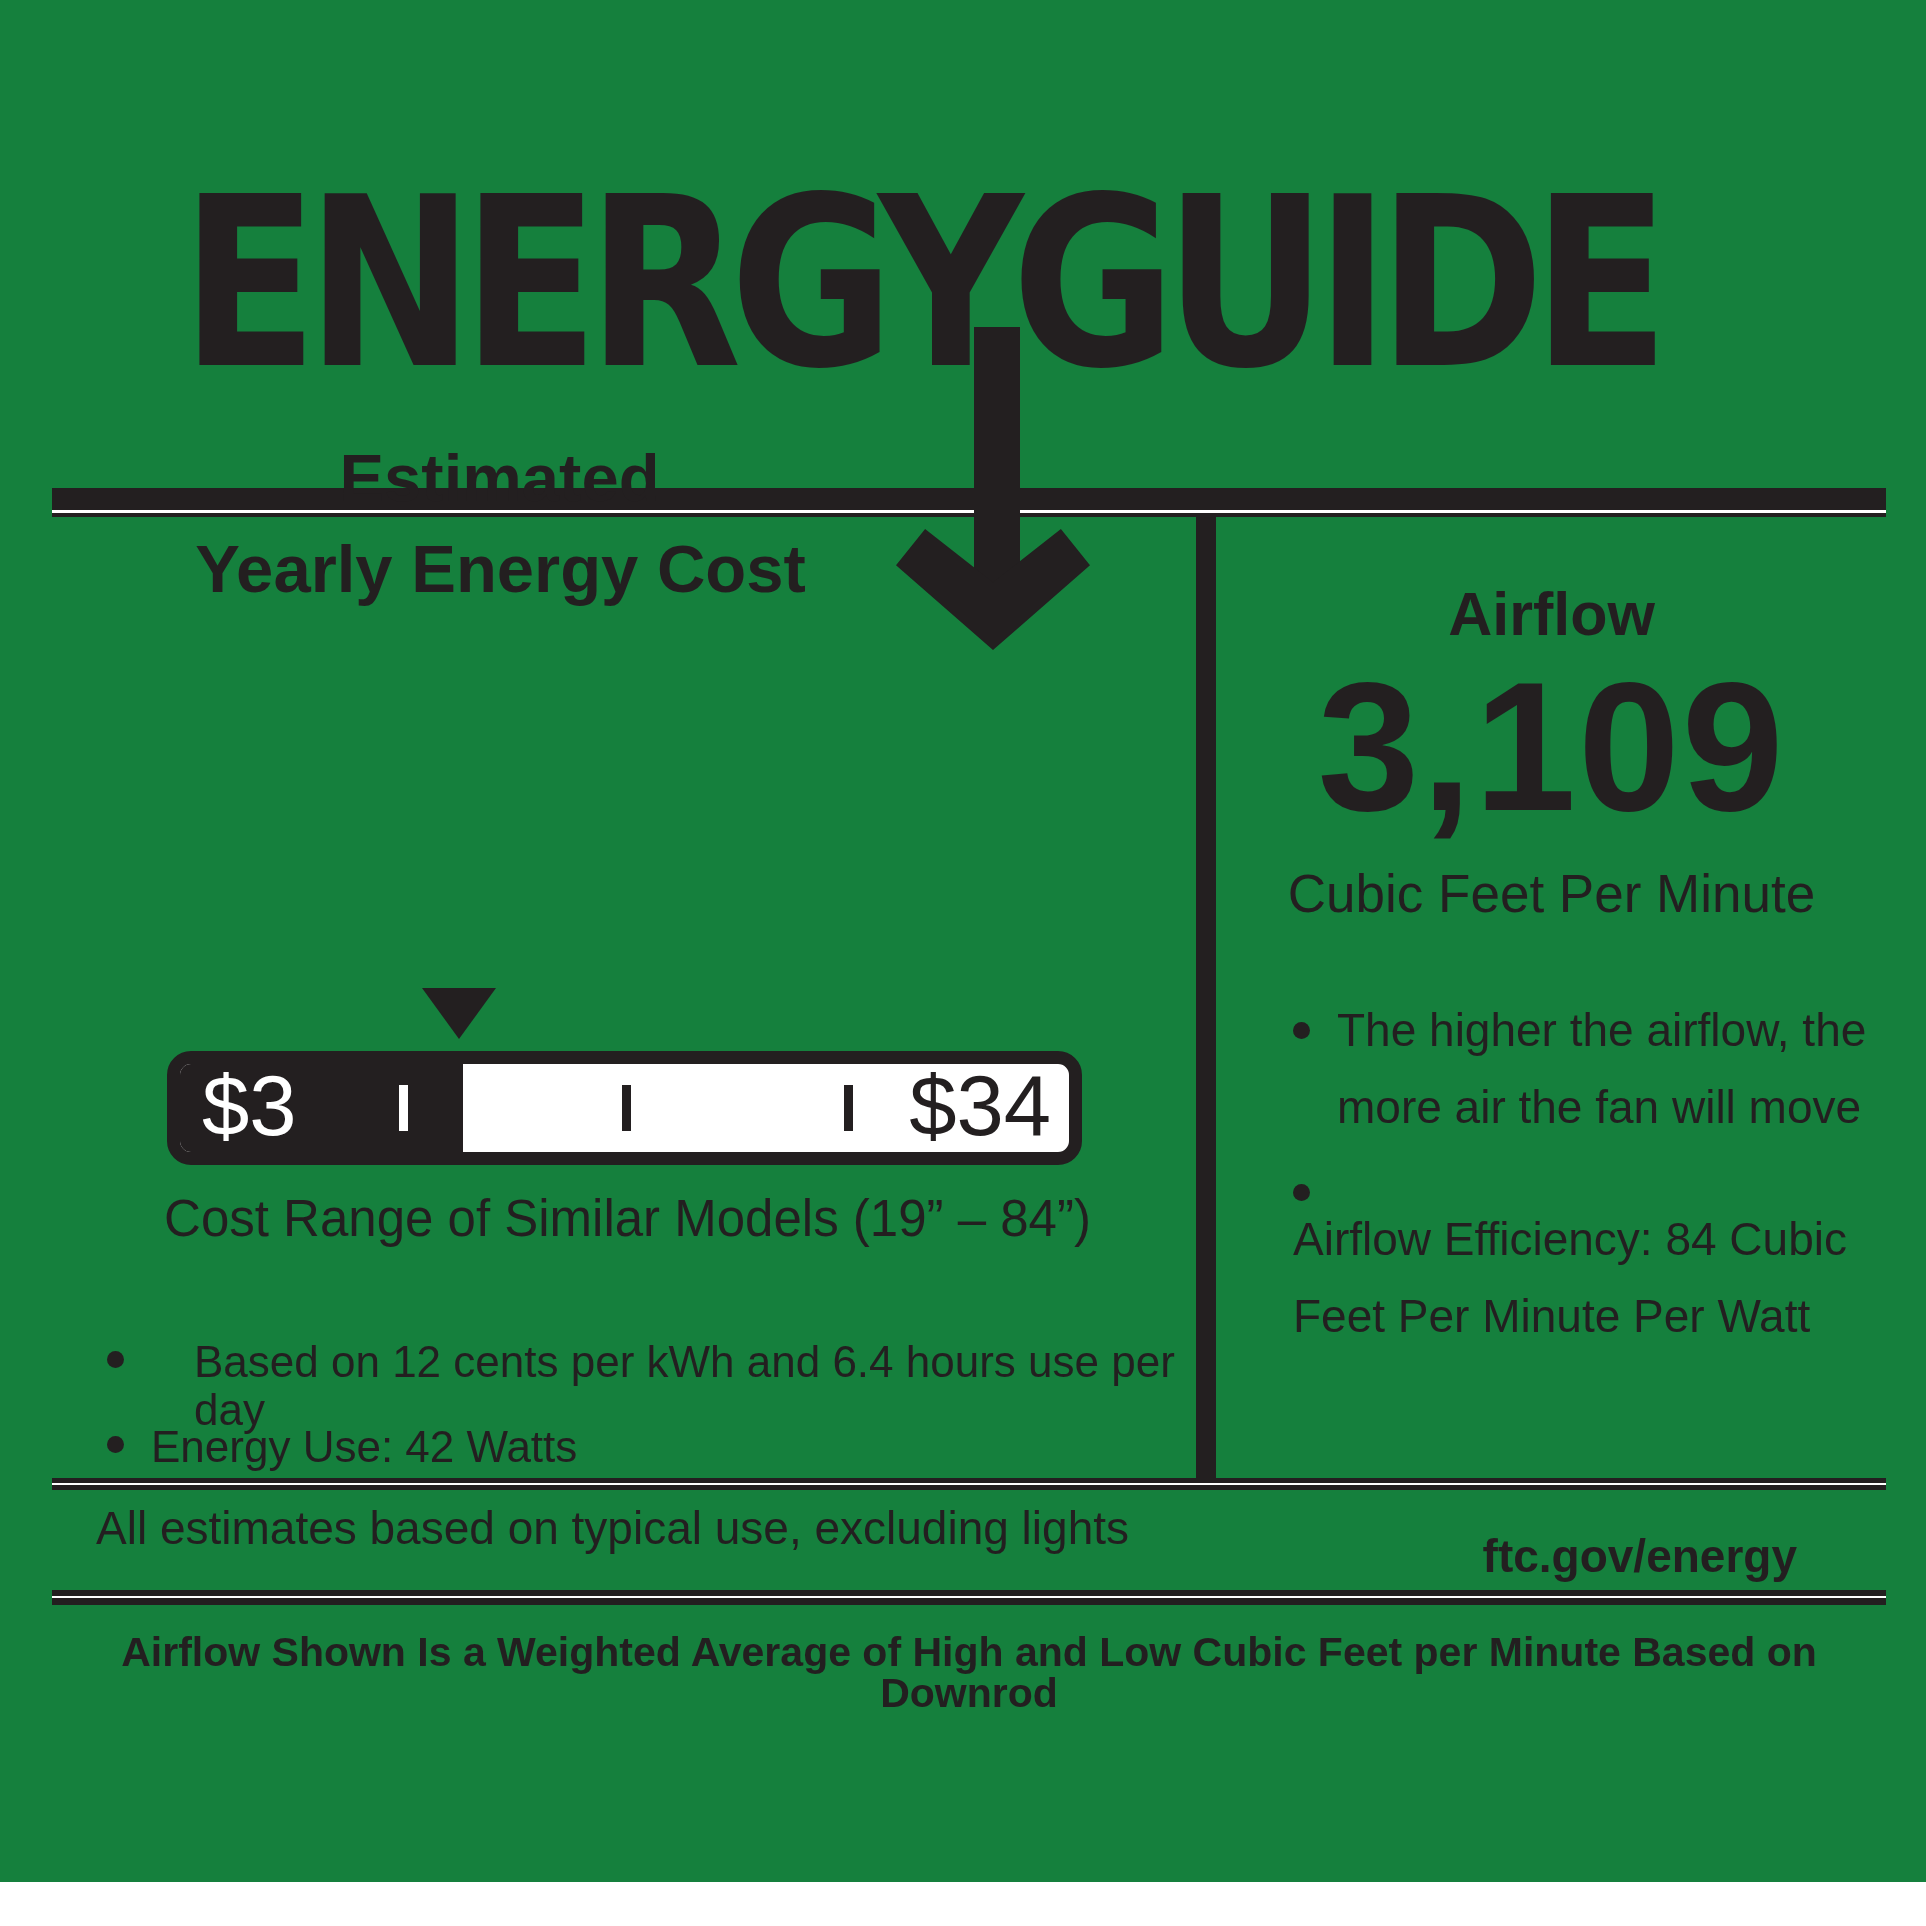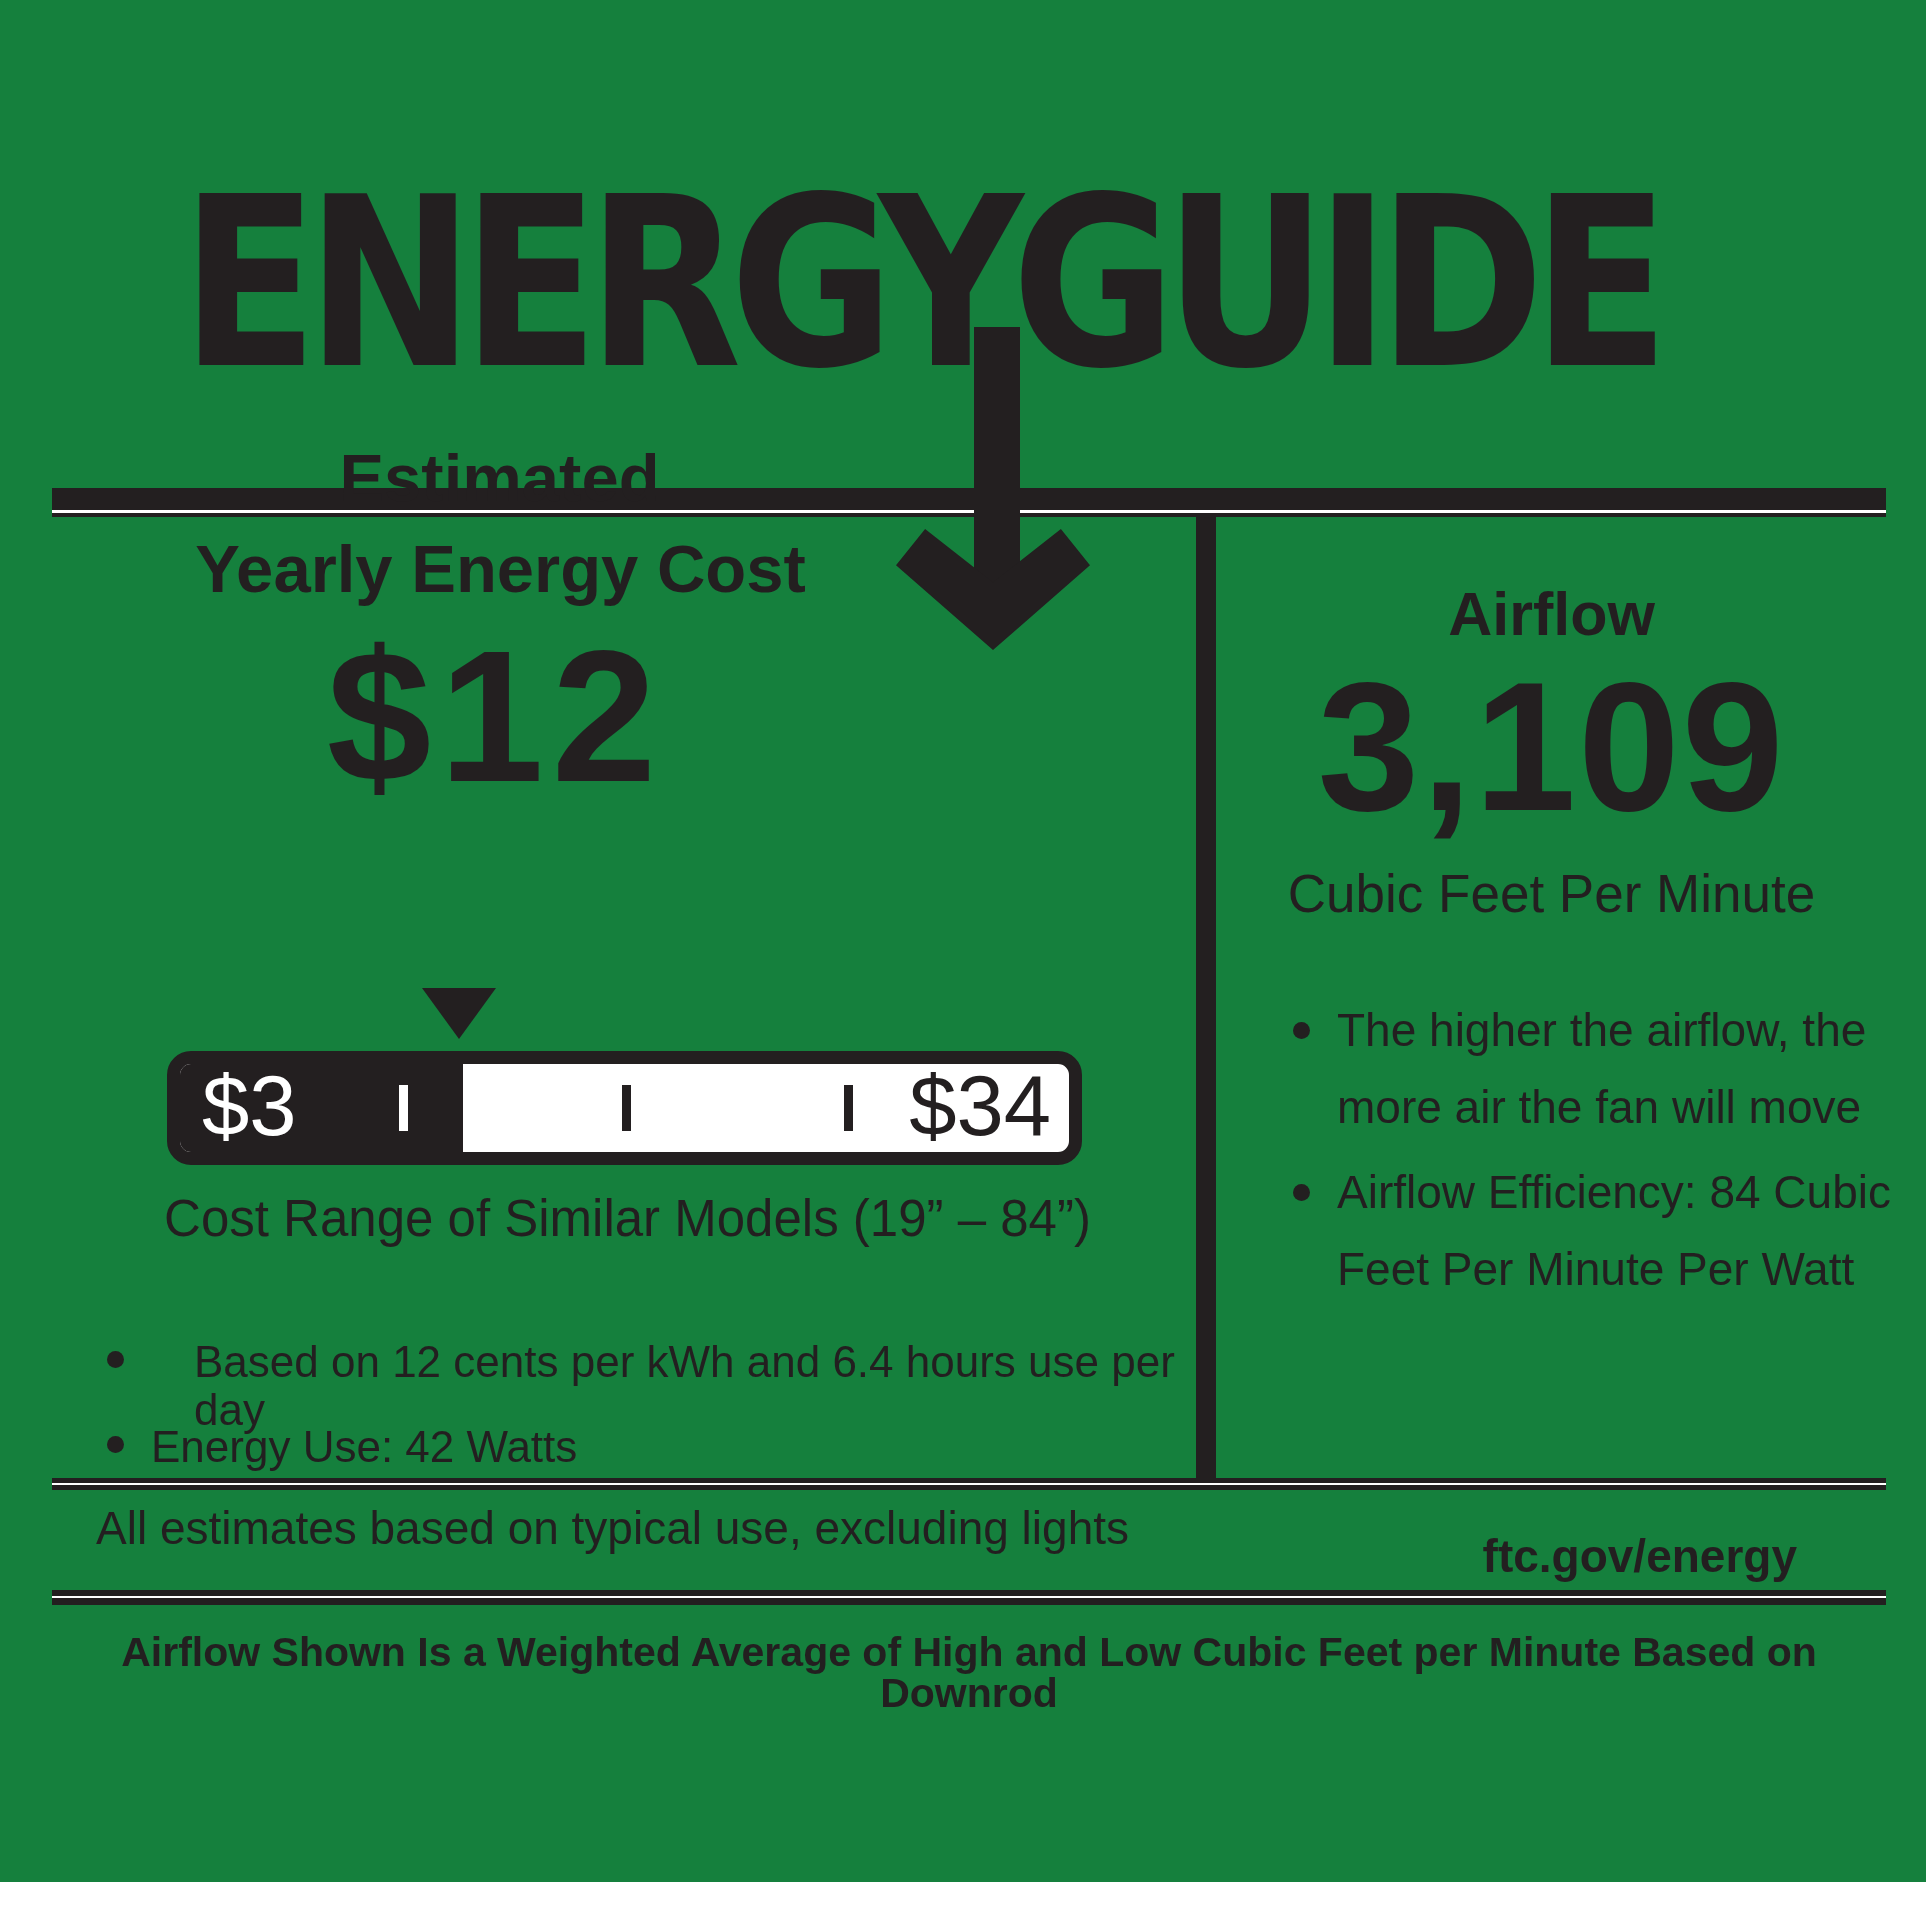--- a/index.html
+++ b/index.html
@@ -87,21 +87,21 @@
   .lb3{top:1423px;}
 
   
   .air-h{left:1216px;top:584px;width:671px;text-align:center;font-size:61px;font-weight:bold;line-height:1;}
   .air-v{left:1216px;top:655px;width:671px;text-align:center;font-size:183px;font-weight:bold;line-height:1;letter-spacing:2px;}
   .air-u{left:1216px;top:867px;width:671px;text-align:center;font-size:53px;line-height:1;}
   .rb{left:1293px;width:604px;font-size:46px;line-height:77px;}
   .rb .bullet-text{white-space:pre-line;width:554px;}
   .rb .dot{margin-top:30px;}
   .rb1{top:992px;}
-  .rb2{top:1154px;}
+  .rb2{top:1154px;flex-direction:column;}
 
   
   .note{left:96px;top:1505px;font-size:46px;line-height:1;}
   .site{right:130px;top:1505px;font-size:46px;font-weight:bold;line-height:1;margin-top:28px;}
   .foot{left:52px;top:1632px;width:1834px;text-align:center;font-size:41px;font-weight:bold;line-height:1;}
 </style>
 </head>
 <body>
 
 <div class="label">
@@ -110,21 +110,20 @@
 
   <div class="abs rule-top"></div>
 
   <div class="abs arrow-shaft"></div>
   <div class="abs arrow-head"></div>
 
   <div class="abs divider"></div>
 
   <div class="abs est2">Yearly Energy Cost</div>
   <div class="abs est1">Estimated</div>
-  <div class="abs cost">$12</div>
 
   <div class="abs marker"></div>
 
   <div class="abs range-bar">
     <div class="range-fill"></div>
     <div class="tick tick-1"></div>
     <div class="tick tick-2"></div>
     <div class="tick tick-3"></div>
     <div class="range-min">$3</div>
     <div class="range-max">$34</div>

